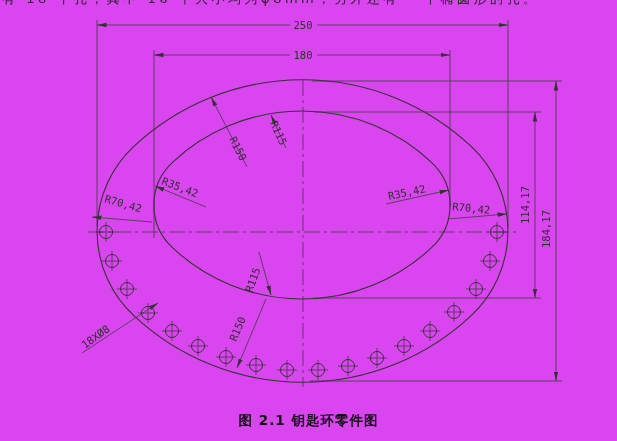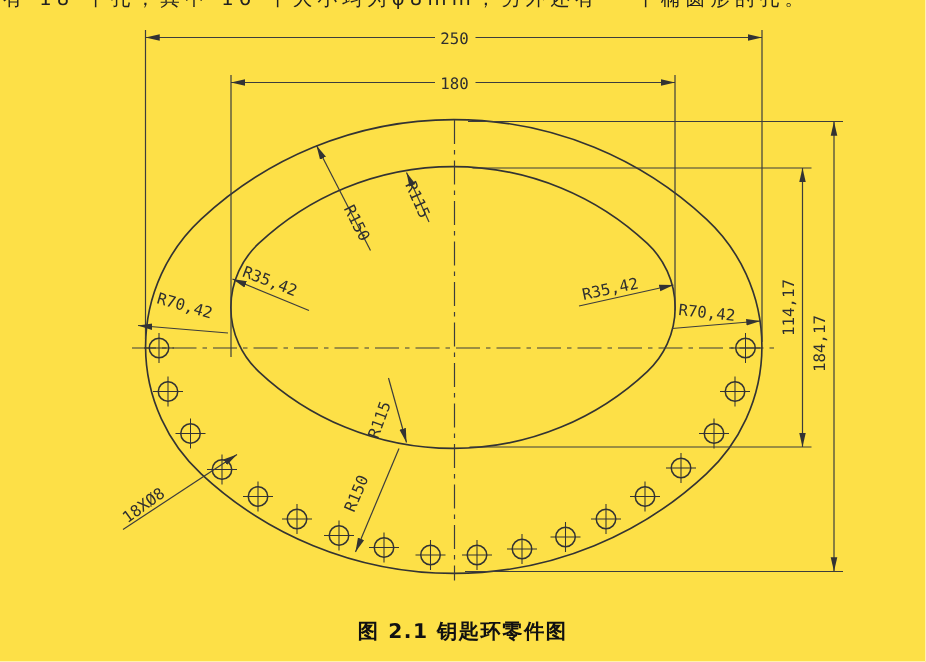--- a/index.html
+++ b/index.html
@@ -1,18 +1,18 @@
 <!DOCTYPE html>
 <html><head>
 <meta charset="utf-8">
 <style>
   html,body{margin:0;padding:0;background:#ffffff;}
   #screen{
     position:relative;width:617px;height:441px;overflow:hidden;
-    background:#fde047;font-family:"DejaVu Sans",sans-serif;
+    background:#d946ef;font-family:"DejaVu Sans",sans-serif;
   }
   #top-text{
     position:absolute;top:-10px;left:2px;white-space:nowrap;
     font-size:13px;letter-spacing:3.5px;color:#222;
     font-family:"DejaVu Sans",sans-serif;
   }
   #caption{
     position:absolute;top:412px;left:0;width:617px;text-align:center;
     font-size:13.5px;font-weight:bold;color:#111;
     font-family:"DejaVu Sans",sans-serif;letter-spacing:1px;

